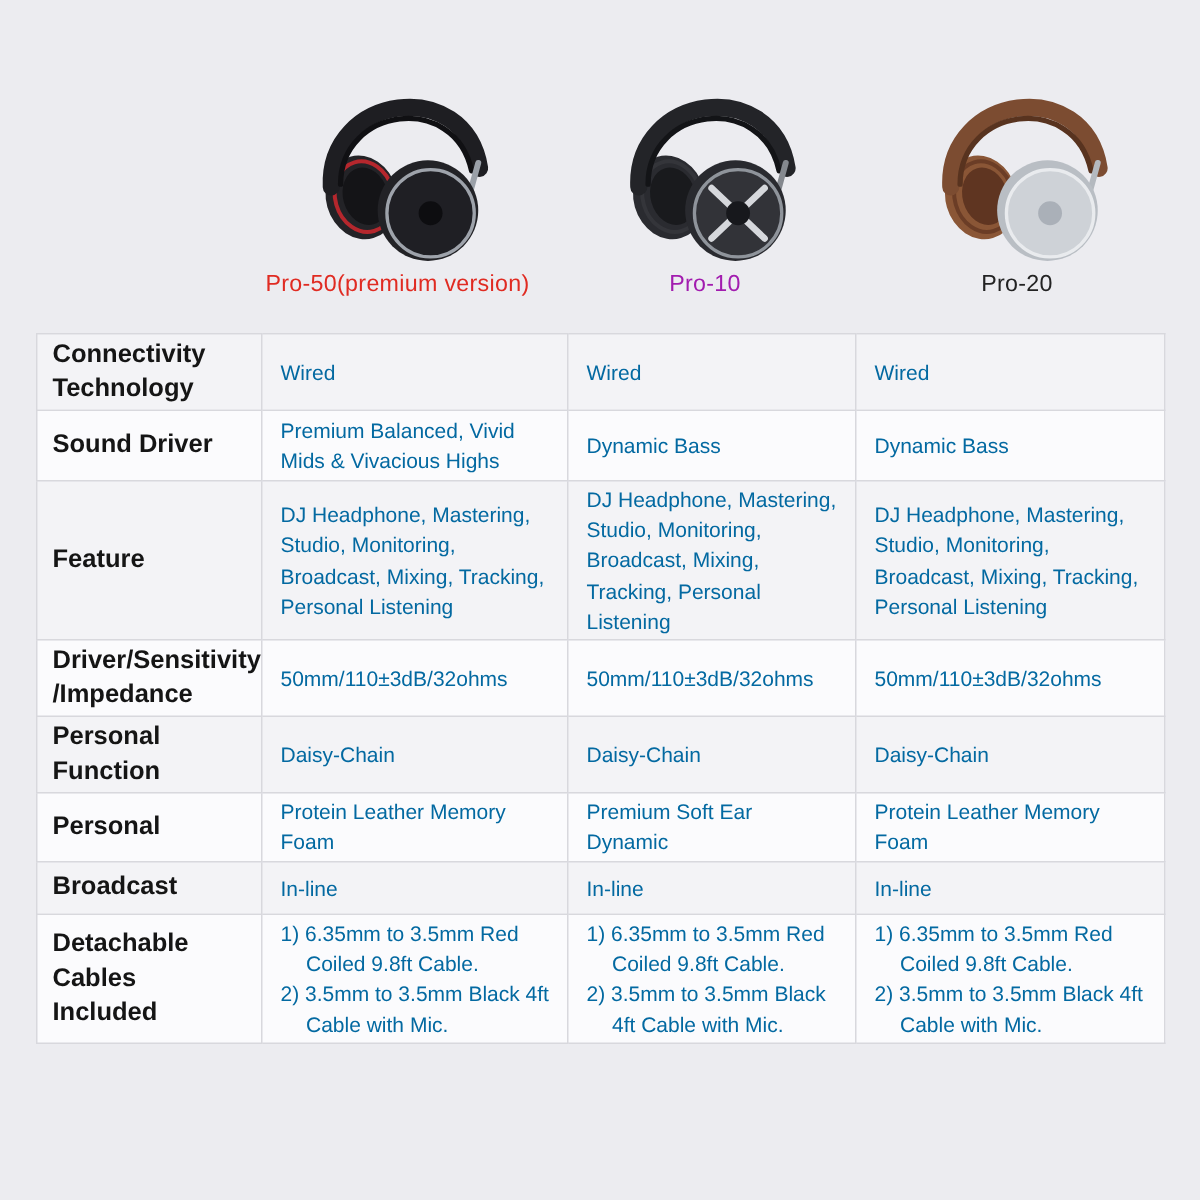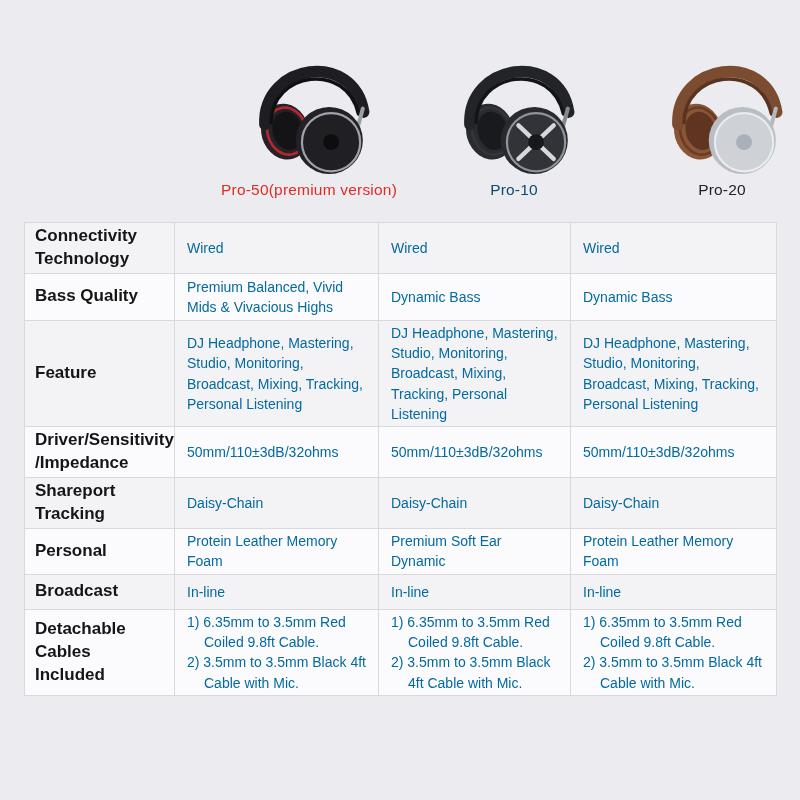--- a/index.html
+++ b/index.html
@@ -15,21 +15,20 @@
     background: #ececf0;
     overflow: hidden;
   }
   
   .products-row {
     position: absolute;
     top: 36px;
     left: 0;
     width: 663px;
     height: 168px;
-    margin-left: 44px;
   }
   .product {
     position: absolute;
     width: 210px;
     text-align: center;
   }
   .product svg { display: block; margin: 0 auto; }
   #product-0 { left: 160px; }
   #product-1 { left: 365px; }
   #product-2 { left: 573px; }
@@ -125,21 +124,21 @@
         <path d="M 146 82 L 140 104" fill="none" stroke-width="4.5" stroke-linecap="round" stroke="#85898f"></path>
         <circle cx="139" cy="106" r="3.2" fill="#85898f"></circle>
         <g>
           <circle cx="108" cy="118" r="38" fill="#292a2f"></circle>
           <circle cx="110" cy="120" r="33" fill="#323338"></circle>
           <circle cx="110" cy="120" r="33" fill="none" stroke-width="2.5" stroke="#8f949b"></circle>
           <path d="M 90 101 L 130 139 M 130 101 L 90 139" fill="none" stroke-width="5" stroke-linecap="round" stroke="#d6d8dc"></path>
           <circle cx="110" cy="120" r="9" fill="#17181c"></circle>
         </g>
       </svg>
-      <div class="product-name" style="color: #0c4a6e;">Pro-10</div>
+      <div class="product-name" style="color: #a21caf;">Pro-10</div>
     </div>
 
     <div class="product" id="product-2">
       <svg width="150" height="140" viewBox="0 0 170 158">
         <g transform="rotate(-16 58 108)">
           <ellipse cx="58" cy="108" rx="27" ry="32" fill="#8a5636"></ellipse>
           <ellipse cx="60" cy="108" rx="22" ry="27" fill="none" stroke-width="3" stroke="#6b3d26"></ellipse>
           <ellipse cx="61" cy="108" rx="17" ry="22" fill="#5f3521"></ellipse>
         </g>
         <path d="M 35 100 C 32 30 136 16 147 86" fill="none" stroke-width="13" stroke-linecap="round" stroke="#7c4c31"></path>
@@ -168,40 +167,40 @@
     </colgroup>
     <tbody>
       <tr>
         <th>Connectivity
 Technology</th>
         <td>Wired</td>
         <td>Wired</td>
         <td>Wired</td>
       </tr>
       <tr>
-        <th>Bass Quality</th>
+        <th>Sound Driver</th>
         <td>Premium Balanced, Vivid Mids &amp; Vivacious Highs</td>
         <td>Dynamic Bass</td>
         <td>Dynamic Bass</td>
       </tr>
       <tr>
         <th>Feature</th>
         <td>DJ Headphone, Mastering, Studio, Monitoring, Broadcast, Mixing, Tracking, Personal Listening</td>
         <td>DJ Headphone, Mastering, Studio, Monitoring, Broadcast, Mixing, Tracking, Personal Listening</td>
         <td>DJ Headphone, Mastering, Studio, Monitoring, Broadcast, Mixing, Tracking, Personal Listening</td>
       </tr>
       <tr>
         <th>Driver/Sensitivity
 /Impedance</th>
         <td>50mm/110±3dB/32ohms</td>
         <td>50mm/110±3dB/32ohms</td>
         <td>50mm/110±3dB/32ohms</td>
       </tr>
       <tr>
-        <th>Shareport Tracking</th>
+        <th>Personal Function</th>
         <td>Daisy-Chain</td>
         <td>Daisy-Chain</td>
         <td>Daisy-Chain</td>
       </tr>
       <tr>
         <th>Personal</th>
         <td>Protein Leather Memory Foam</td>
         <td>Premium Soft Ear Dynamic</td>
         <td>Protein Leather Memory Foam</td>
       </tr>

